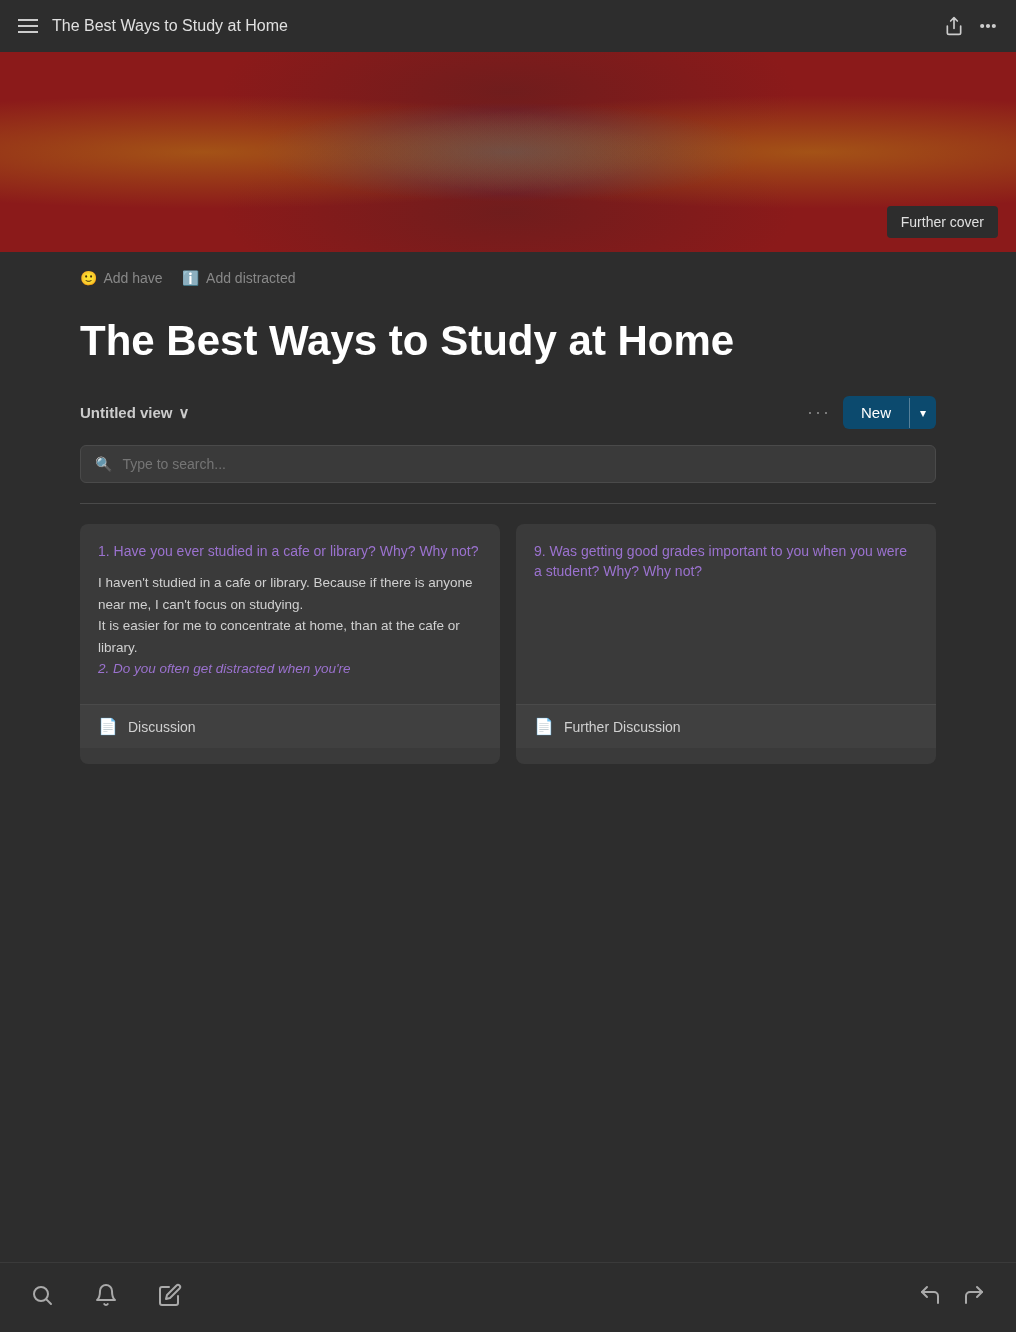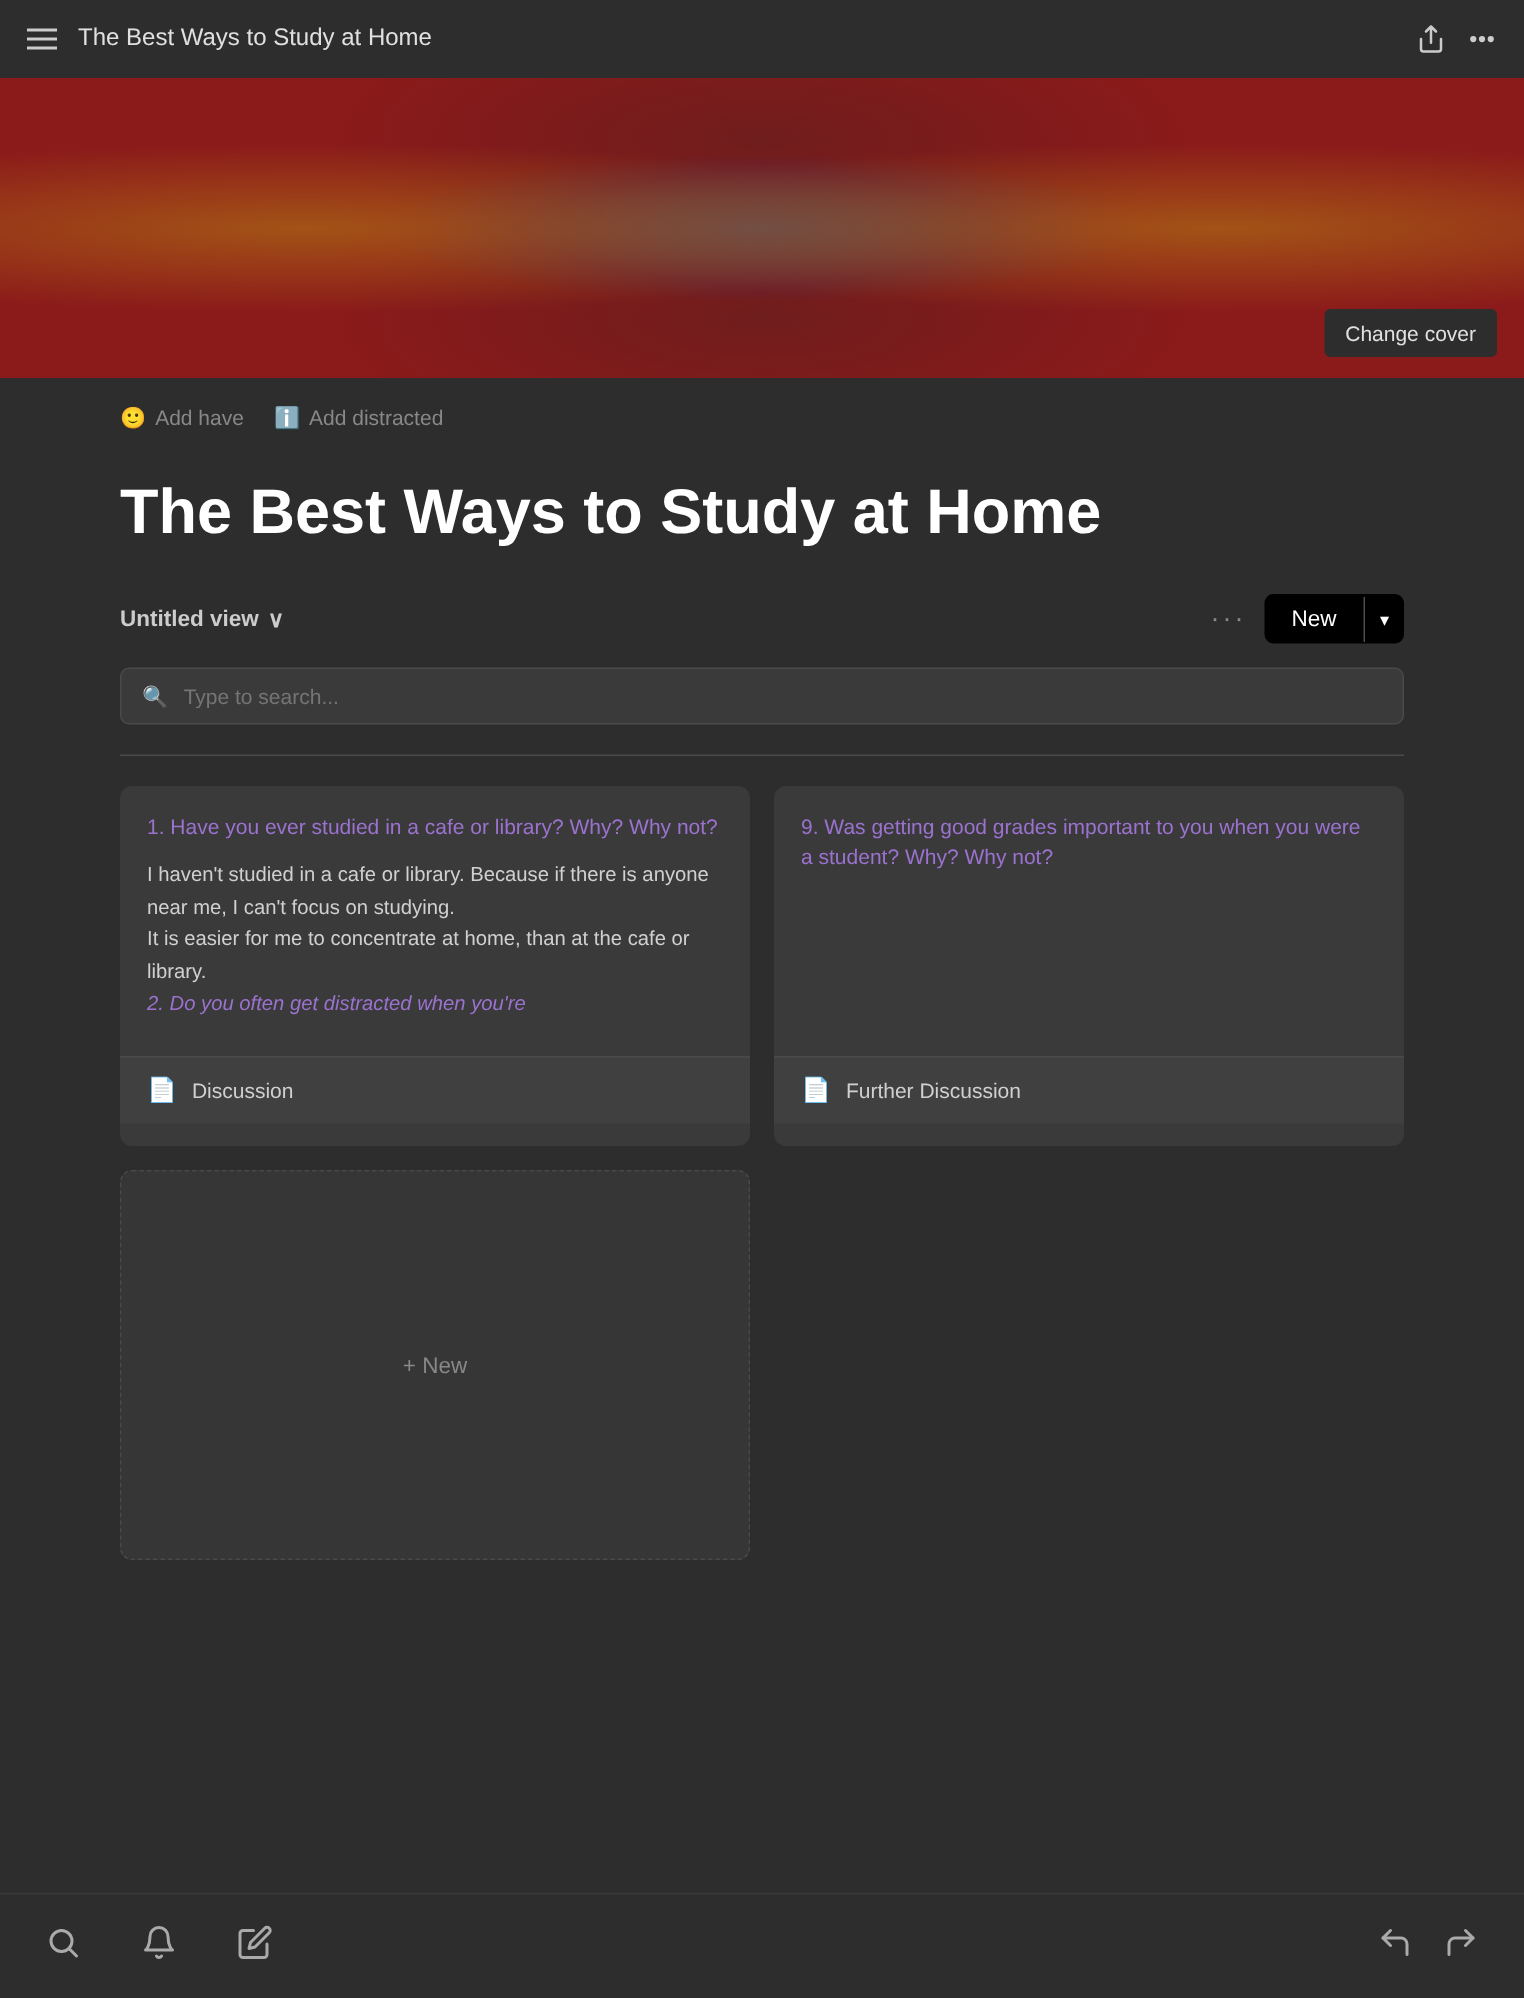--- a/index.html
+++ b/index.html
@@ -152,21 +152,21 @@
       background: none;
       border: none;
       color: #888;
       cursor: pointer;
       font-size: 18px;
       letter-spacing: 2px;
     }
     .new-btn-group {
       display: flex;
       align-items: center;
-      background: #000000;
+      background: #0c4a6e;
       border-radius: 6px;
       overflow: hidden;
     }
     .new-btn-main {
       background: none;
       border: none;
       color: #fff;
       padding: 8px 18px;
       font-size: 15px;
       font-weight: 500;
@@ -348,21 +348,21 @@
         <circle cx="5" cy="12" r="1.5" fill="currentColor"></circle>
         <circle cx="12" cy="12" r="1.5" fill="currentColor"></circle>
         <circle cx="19" cy="12" r="1.5" fill="currentColor"></circle>
       </svg>
     </button>
   </div>
 </div>
 
 <div class="cover-container">
   <div class="cover-pattern"></div>
-  <button class="change-cover-btn">Change cover</button>
+  <button class="change-cover-btn">Further cover</button>
 </div>
 
 <div class="page-content">
 
   <div class="meta-actions">
     <button class="meta-action-btn">
       <span>🙂</span>
       <span>Add have</span>
     </button>
     <button class="meta-action-btn">
@@ -410,23 +410,20 @@
     <div class="card">
       <div class="card-content">
         <div class="card-question">9. Was getting good grades important to you when you were a student? Why? Why not?</div>
       </div>
       <div class="card-footer">
         <span class="card-footer-icon">📄</span>
         <span class="card-footer-label">Further Discussion</span>
       </div>
     </div>
 
-    <div class="card-empty">
-      <button class="add-new-btn">+ New</button>
-    </div>
 
   </div>
 
 </div>
 
 <div class="bottom-nav">
   <div class="bottom-nav-left">
     <button class="bottom-icon">
       <svg class="svg-icon" viewBox="0 0 24 24" style="width:24px;height:24px;">
         <circle cx="11" cy="11" r="7"></circle>

